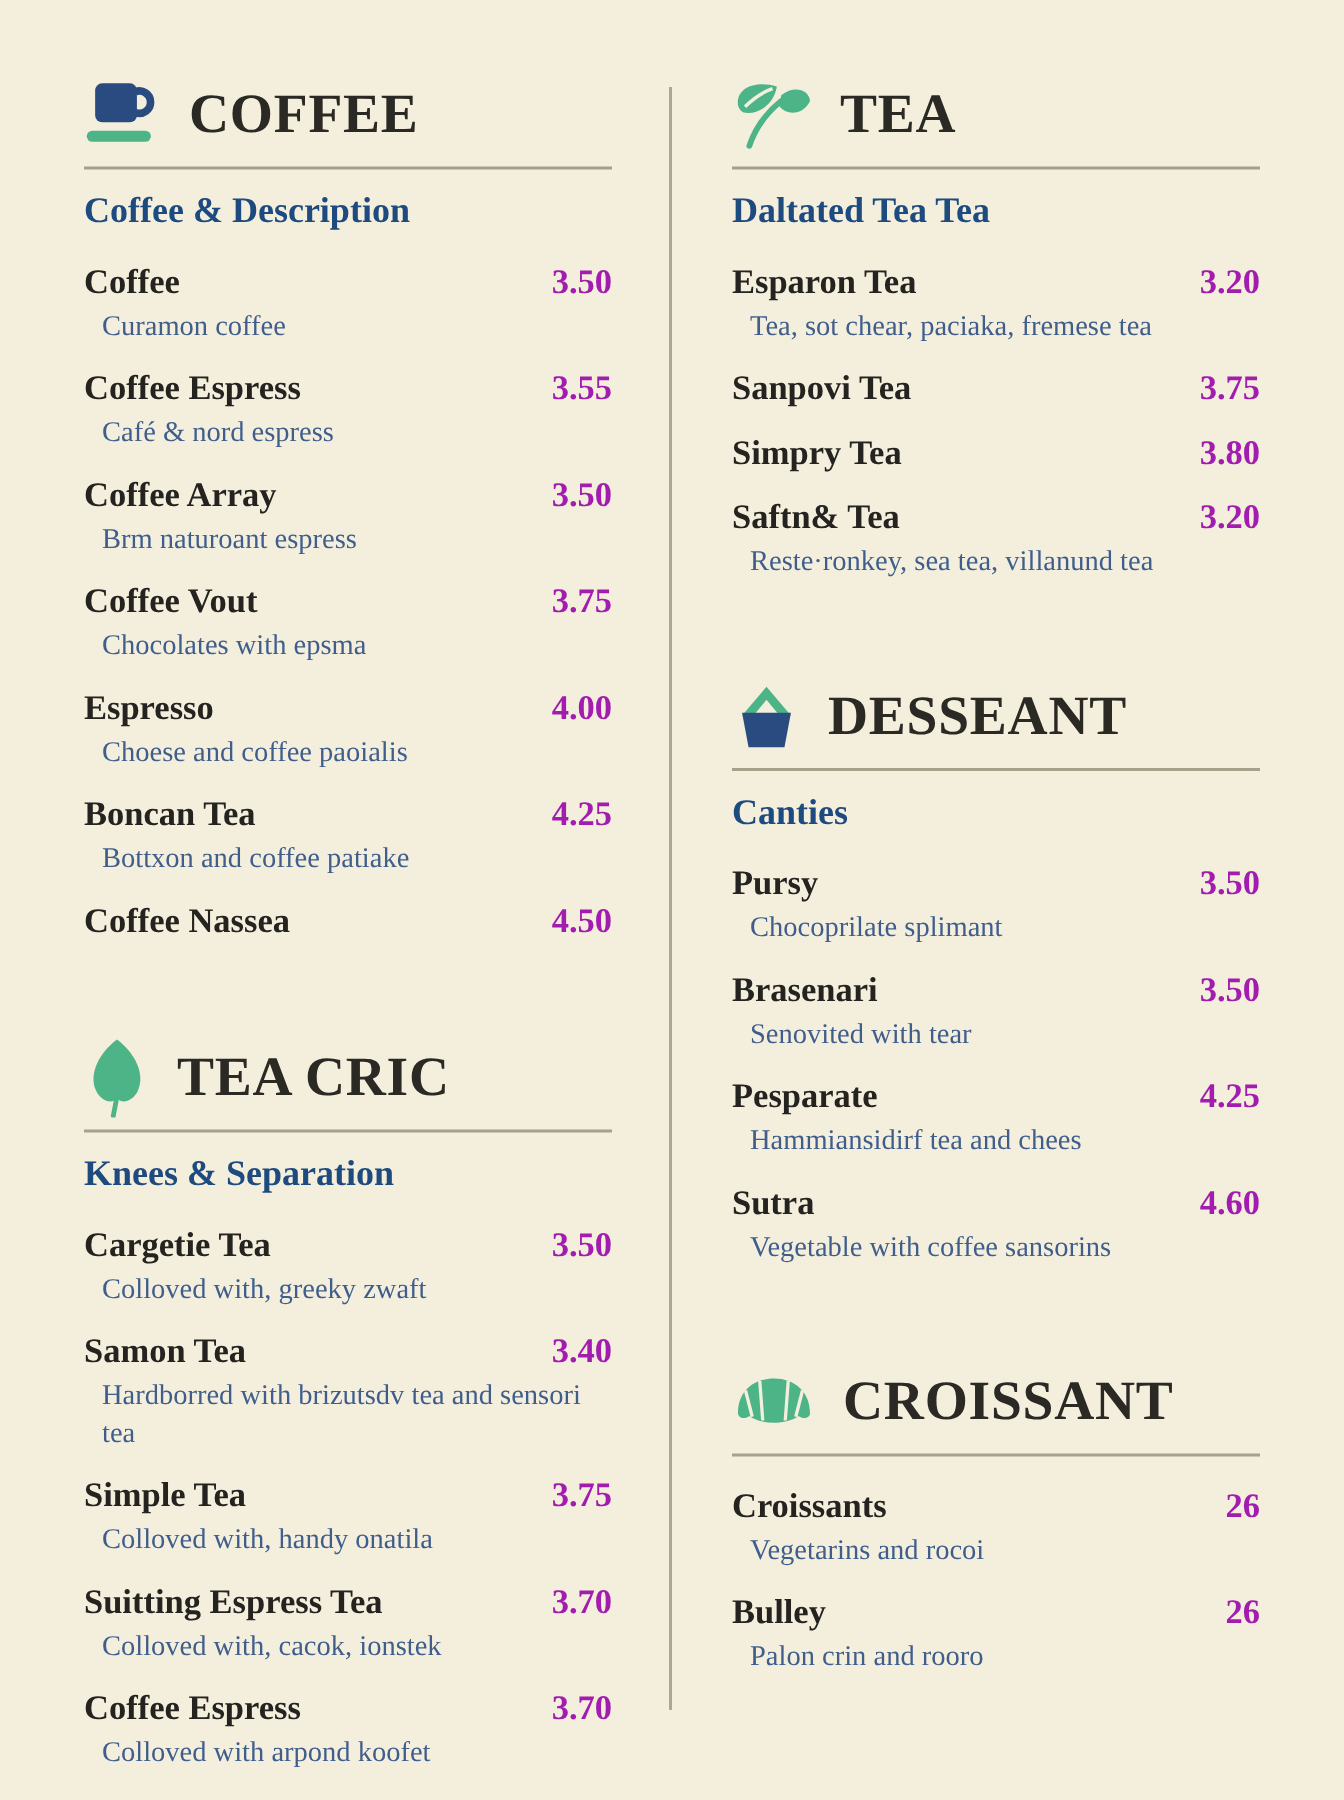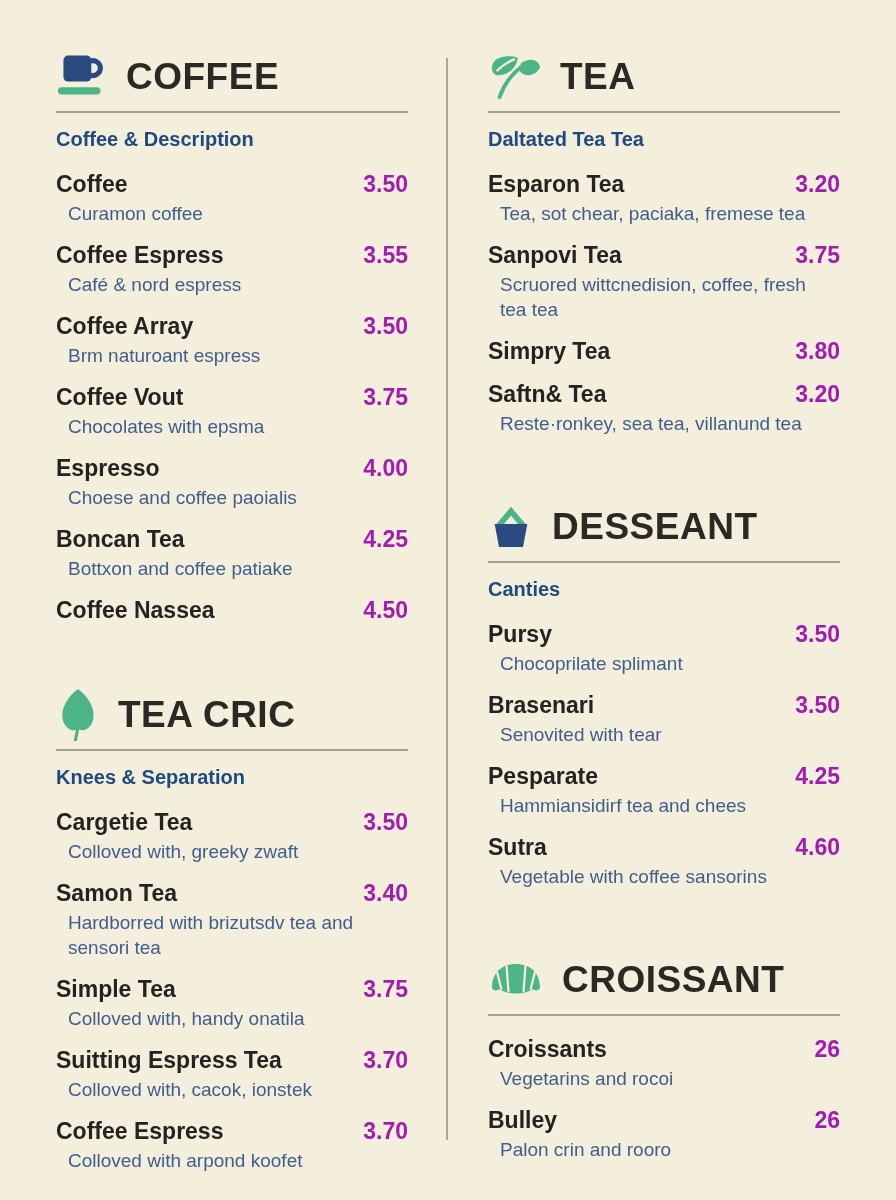--- a/index.html
+++ b/index.html
@@ -1,41 +1,41 @@
 <!DOCTYPE html>
 <html><head>
 <meta charset="utf-8">
 <style>
   html,body{margin:0;padding:0;background:#e9e3d2;}
   .page{
     position:relative;
     width:896px;height:1200px;
     background:#f4eedd;
-    font-family:Liberation Sans, sans-serif;
+    font-family:Liberation Serif, serif;
     overflow:hidden;
   }
   .col{position:absolute;top:50px;width:352px;}
   .col-left{left:56px;}
   .col-right{left:488px;}
   .v-divider{
     position:absolute;left:446px;top:58px;width:2px;height:1082px;
     background:#8d8872;opacity:.7;
   }
   .menu-section{margin:0;}
   .menu-section + .menu-section{margin-top:64px;}
   .sec-header{display:flex;align-items:center;gap:18px;height:52px;}
   .icon{flex:0 0 auto;display:flex;align-items:center;}
   .icon svg{display:block;}
   .sec-title{
     margin:0;font-size:37px;font-weight:bold;color:#2b2924;
     letter-spacing:.5px;line-height:1;white-space:nowrap;
   }
   .rule{margin-top:9px;height:0;border-bottom:2px solid #938d78;opacity:.8;}
   .sec-subtitle{
-    margin-top:15px;font-size:20px;font-weight:bold;color:#1d4a7f;
+    margin-top:15px;font-size:24px;font-weight:bold;color:#1d4a7f;
   }
   .items{margin-top:19px;}
   .menu-item{margin-bottom:15px;}
   .item-row{
     display:flex;justify-content:space-between;align-items:baseline;
   }
   .item-name{
     font-size:23px;font-weight:bold;color:#24231f;line-height:28px;
   }
   .item-price{
@@ -193,21 +193,20 @@
             <span class="item-name">Esparon Tea</span>
             <span class="item-price">3.20</span>
           </div>
           <div class="item-desc">Tea, sot chear, paciaka, fremese tea</div>
         </div>
         <div class="menu-item">
           <div class="item-row">
             <span class="item-name">Sanpovi Tea</span>
             <span class="item-price">3.75</span>
           </div>
-          <div class="item-desc">Scruored wittcnedision, coffee, fresh tea tea</div>
         </div>
         <div class="menu-item">
           <div class="item-row">
             <span class="item-name">Simpry Tea</span>
             <span class="item-price">3.80</span>
           </div>
         </div>
         <div class="menu-item">
           <div class="item-row">
             <span class="item-name">Saftn&amp; Tea</span>

